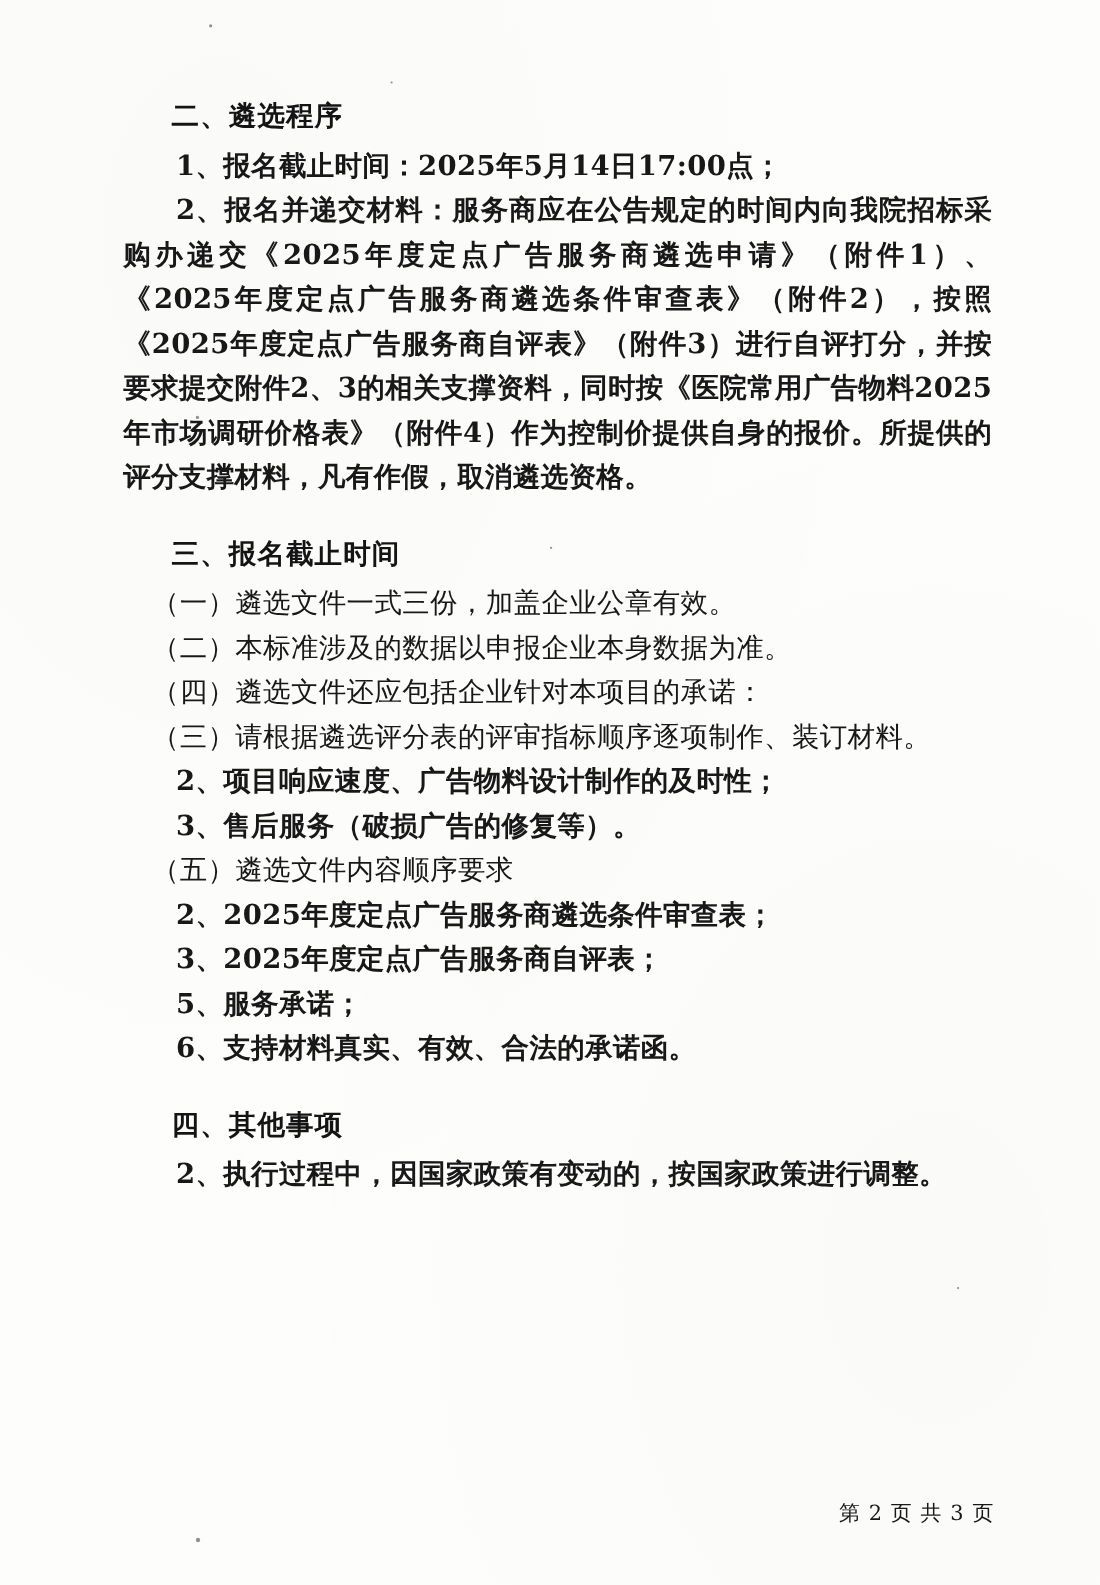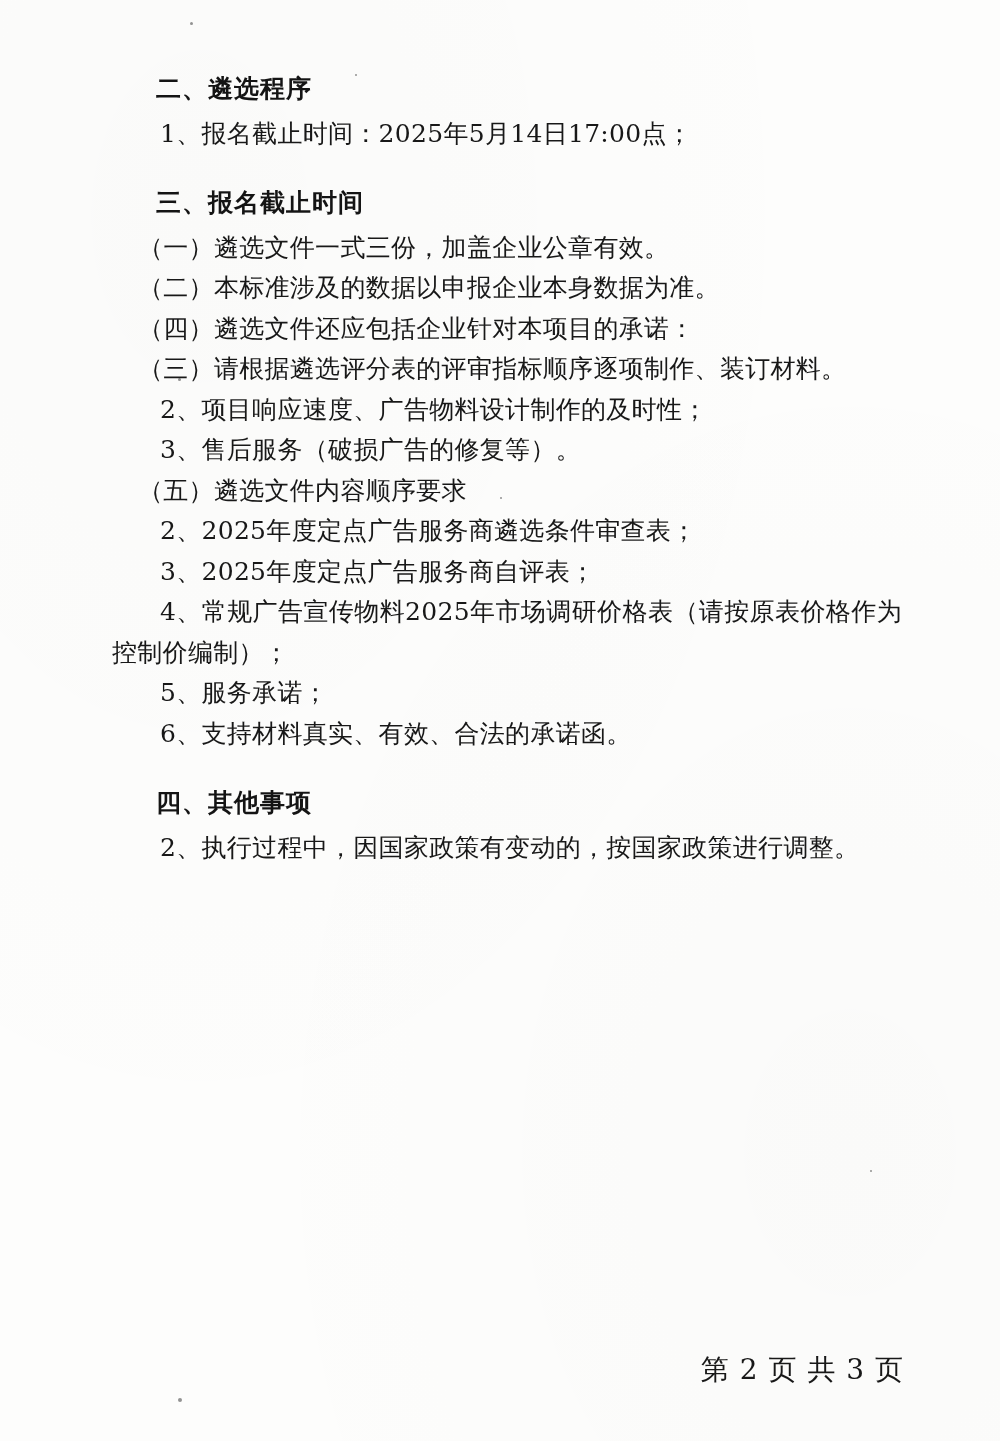--- a/index.html
+++ b/index.html
@@ -20,51 +20,52 @@
     position: absolute;
     inset: 0;
     background:
       radial-gradient(ellipse at 20% 15%, rgba(0,0,0,0.012), rgba(0,0,0,0) 60%),
       radial-gradient(ellipse at 85% 80%, rgba(0,0,0,0.010), rgba(0,0,0,0) 55%),
       #fdfdfc;
   }
   .content {
     position: absolute;
     left: 112px;
-    top: 70px;
+    top: 87px;
     width: 790px;
   }
   .sec-head {
     font-size: 25px;
     font-weight: bold;
     letter-spacing: 1px;
     margin: 0 0 6px 44px;
     line-height: 1.5;
     color: #141414;
   }
   p.para {
     font-size: 25px;
     line-height: 1.62;
     margin: 0;
     text-align: justify;
     letter-spacing: 0.3px;
     color: #181818;
   }
   p.indent {
     text-indent: 48px;
+    font-weight: bold;
   }
   p.indent-half {
     text-indent: 26px;
   }
   .gap-md { height: 30px; }
   .footer {
     position: absolute;
     right: 96px;
     bottom: 52px;
-    font-size: 28px;
+    font-size: 19px;
     letter-spacing: 1px;
     font-family: "DejaVu Serif", "Liberation Serif", serif;
     color: #181818;
   }
   
   .speck {
     position: absolute;
     background: rgba(60,60,60,0.55);
     border-radius: 50%;
   }
@@ -78,34 +79,34 @@
   <div class="speck" style="left:355px;top:74px;width:2px;height:2px;"></div>
   <div class="speck" style="left:178px;top:378px;width:3px;height:3px;"></div>
   <div class="speck" style="left:500px;top:497px;width:2px;height:2px;"></div>
   <div class="speck" style="left:178px;top:1398px;width:4px;height:4px;"></div>
   <div class="speck" style="left:870px;top:1170px;width:2px;height:2px;"></div>
 
   <div class="content">
 
     <h2 class="sec-head">二、遴选程序</h2>
     <p class="para indent">1、报名截止时间：2025年5月14日17:00点；</p>
+    <p class="para indent">2、报名并递交材料：服务商应在公告规定的时间内向我院招标采购办递交《2025年度定点广告服务商遴选申请》（附件1）、《2025年度定点广告服务商遴选条件审查表》（附件2），按照《2025年度定点广告服务商自评表》（附件3）进行自评打分，并按要求提交附件2、3的相关支撑资料，同时按《医院常用广告物料2025年市场调研价格表》（附件4）作为控制价提供自身的报价。所提供的评分支撑材料，凡有作假，取消遴选资格。</p>
 
     <div class="gap-md"></div>
 
     <h2 class="sec-head">三、报名截止时间</h2>
     <p class="para indent-half">（一）遴选文件一式三份，加盖企业公章有效。</p>
     <p class="para indent-half">（二）本标准涉及的数据以申报企业本身数据为准。</p>
     <p class="para indent-half">（四）遴选文件还应包括企业针对本项目的承诺：</p>
     <p class="para indent-half">（三）请根据遴选评分表的评审指标顺序逐项制作、装订材料。</p>
     <p class="para indent">2、项目响应速度、广告物料设计制作的及时性；</p>
     <p class="para indent">3、售后服务（破损广告的修复等）。</p>
     <p class="para indent-half">（五）遴选文件内容顺序要求</p>
     <p class="para indent">2、2025年度定点广告服务商遴选条件审查表；</p>
     <p class="para indent">3、2025年度定点广告服务商自评表；</p>
-    <p class="para indent">4、常规广告宣传物料2025年市场调研价格表（请按原表价格作为控制价编制）；</p>
     <p class="para indent">5、服务承诺；</p>
     <p class="para indent">6、支持材料真实、有效、合法的承诺函。</p>
 
     <div class="gap-md"></div>
 
     <h2 class="sec-head">四、其他事项</h2>
     <p class="para indent">2、执行过程中，因国家政策有变动的，按国家政策进行调整。</p>
 
   </div>
 

